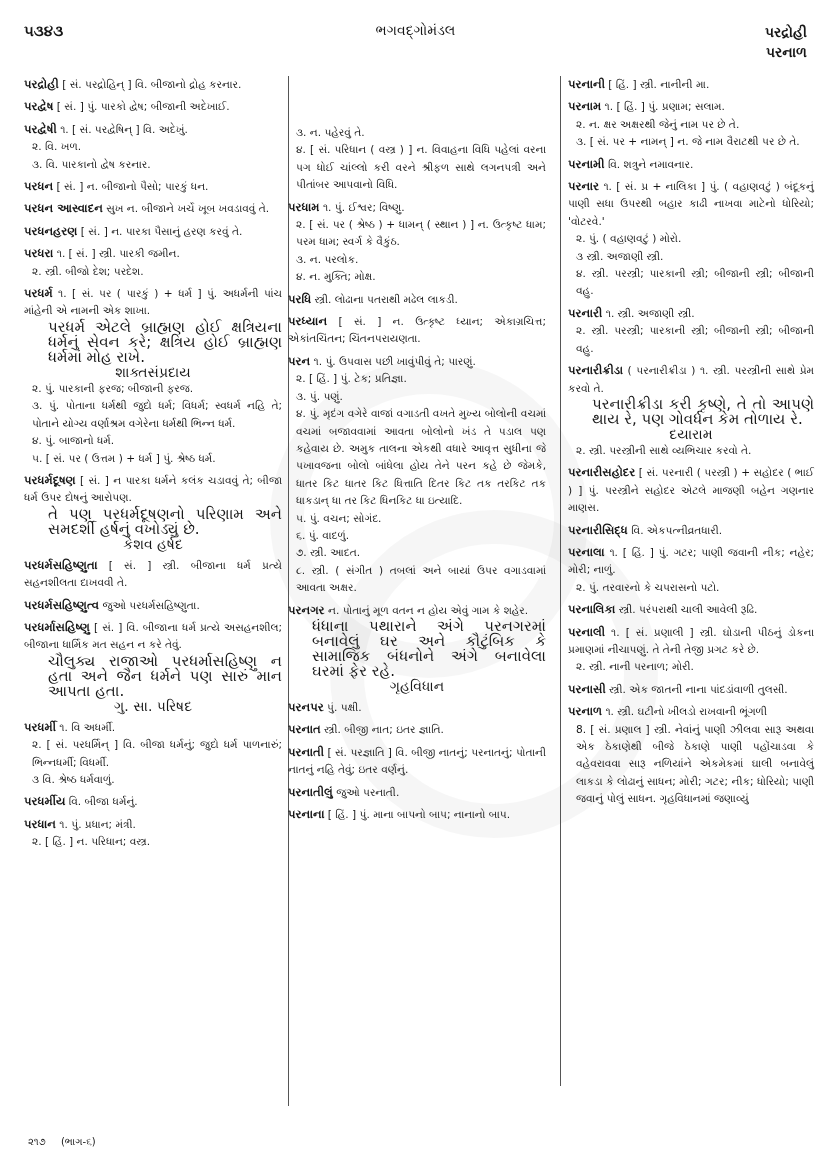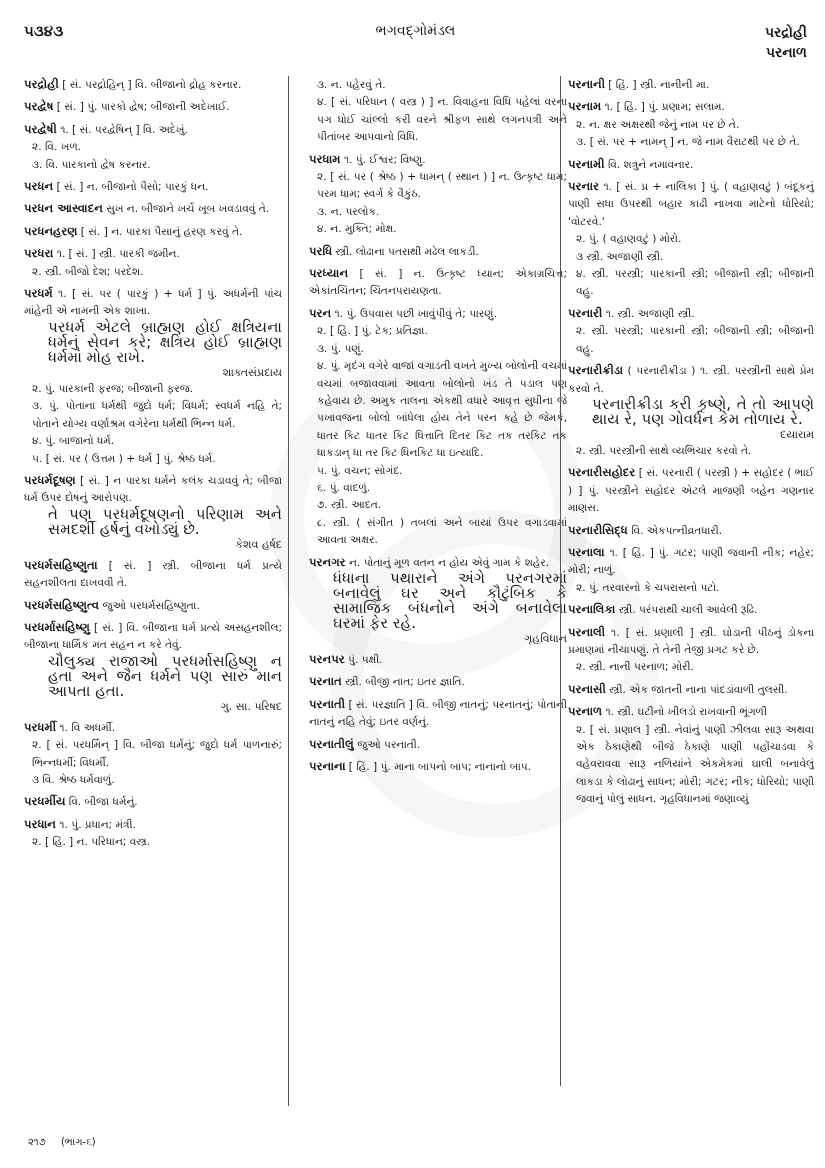--- a/index.html
+++ b/index.html
@@ -7,30 +7,30 @@
   .page { position: absolute; inset: 0; }
   .watermark { position: absolute; left: 270px; top: 360px; width: 320px; height: 420px; pointer-events: none; }
   .watermark .ring { position: absolute; border-radius: 50%; border: 34px solid rgba(0,0,0,0.035); }
   .header { position: absolute; top: 22px; left: 24px; right: 18px; height: 44px; }
   .hdr-left { position: absolute; left: 0; top: 0; font-weight: bold; font-size: 15px; }
   .hdr-center { position: absolute; left: 0; right: 0; top: 0; text-align: center; font-weight: normal; font-size: 14px; }
   .hdr-right { position: absolute; right: 0; top: 0; text-align: right; font-weight: bold; font-size: 14px; line-height: 20px; }
   .cols { position: absolute; top: 76px; left: 24px; width: 790px; height: 1040px; }
   .col { position: absolute; top: 0; bottom: 0; font-size: 10.6px; line-height: 17.4px; }
   .col1 { left: 0; width: 258px; }
-  .col2 { left: 285px; width: 258px; }
+  .col2 { left: 264px; width: 258px; margin-top: 48px; }
   .col3 { left: 544px; width: 246px; }
   .divider { position: absolute; top: 0; width: 1px; background: #555; }
   .d1 { left: 264px; height: 1030px; }
   .d2 { left: 536px; height: 1010px; }
   .entry { margin: 0 0 5px 0; text-align: justify; }
   .hw { font-weight: bold; font-size: 11.6px; }
   .sub { display: block; padding-left: 8px; }
   .quote { display: block; padding-left: 24px; font-size: 15px; line-height: 15px; }
-  .src { display: block; text-align: right; font-size: 11px; line-height: 15px; }
+  .src { display: block; text-align: center; font-size: 14px; line-height: 15px; }
   .footer { position: absolute; left: 28px; top: 1136px; font-size: 10px; }
   .footer span { margin-right: 12px; }
 </style>
 </head>
 <body>
 
 <div class="page">
 
   <div class="watermark">
     <div class="ring" style="left:0;top:0;width:250px;height:250px;"></div>
@@ -88,21 +88,21 @@
         <div class="entry"><span class="hw">પરનામી</span> <span>વિ. શત્રુને નમાવનાર.</span></div>
         <div class="entry"><span class="hw">પરનાર</span> <span>૧. [ સં. પ્ર + નાલિકા ] પું. ( વહાણવટું ) બંદૂકનું પાણી સધા ઉપરથી બહાર કાઢી નાખવા માટેનો ધોરિયો; 'વોટરવે.'</span><span class="sub">૨. પું. ( વહાણવટું ) મોરો.</span><span class="sub">૩ સ્ત્રી. અજાણી સ્ત્રી.</span><span class="sub">૪. સ્ત્રી. પરસ્ત્રી; પારકાની સ્ત્રી; બીજાની સ્ત્રી; બીજાની વહુ.</span></div>
         <div class="entry"><span class="hw">પરનારી</span> <span>૧. સ્ત્રી. અજાણી સ્ત્રી.</span><span class="sub">૨. સ્ત્રી. પરસ્ત્રી; પારકાની સ્ત્રી; બીજાની સ્ત્રી; બીજાની વહુ.</span></div>
         <div class="entry"><span class="hw">પરનારીક્રીડા</span> <span>( પરનારીક્રીડા ) ૧. સ્ત્રી. પરસ્ત્રીની સાથે પ્રેમ કરવો તે.</span><span class="quote">પરનારીક્રીડા કરી કૃષ્ણે, તે તો આપણે થાય રે, પણ ગોવર્ધન કેમ તોળાય રે.</span><span class="src">દયારામ</span><span class="sub">૨. સ્ત્રી. પરસ્ત્રીની સાથે વ્યભિચાર કરવો તે.</span></div>
         <div class="entry"><span class="hw">પરનારીસહોદર</span> <span>[ સં. પરનારી ( પરસ્ત્રી ) + સહોદર ( ભાઈ ) ] પું. પરસ્ત્રીને સહોદર એટલે માજણી બહેન ગણનાર માણસ.</span></div>
         <div class="entry"><span class="hw">પરનારીસિદ્ધ</span> <span>વિ. એકપત્નીવ્રતધારી.</span></div>
         <div class="entry"><span class="hw">પરનાલા</span> <span>૧. [ હિં. ] પું. ગટર; પાણી જવાની નીક; નહેર; મોરી; નાળું.</span><span class="sub">૨. પું. તરવારનો કે ચપરાસનો પટો.</span></div>
         <div class="entry"><span class="hw">પરનાલિકા</span> <span>સ્ત્રી. પરંપરાથી ચાલી આવેલી રૂઢિ.</span></div>
         <div class="entry"><span class="hw">પરનાલી</span> <span>૧. [ સં. પ્રણાલી ] સ્ત્રી. ઘોડાની પીઠનું ડોકના પ્રમાણમાં નીચાપણું. તે તેની તેજી પ્રગટ કરે છે.</span><span class="sub">૨. સ્ત્રી. નાની પરનાળ; મોરી.</span></div>
         <div class="entry"><span class="hw">પરનાસી</span> <span>સ્ત્રી. એક જાતની નાના પાંદડાંવાળી તુલસી.</span></div>
-        <div class="entry"><span class="hw">પરનાળ</span> <span>૧. સ્ત્રી. ઘટીનો ખીલડો રાખવાની ભૂંગળી</span><span class="sub">૨. [ સં. પ્રણાલ ] સ્ત્રી. નેવાંનું પાણી ઝીલવા સારૂ અથવા એક ઠેકાણેથી બીજે ઠેકાણે પાણી પહોંચાડવા કે વહેવરાવવા સારૂ નળિયાંને એકમેકમાં ઘાલી બનાવેલું લાકડા કે લોઢાનું સાધન; મોરી; ગટર; નીક; ધોરિયો; પાણી જવાનું પોલું સાધન. ગૃહવિધાનમાં જણાવ્યું</span></div>
+        <div class="entry"><span class="hw">પરનાળ</span> <span>૧. સ્ત્રી. ઘટીનો ખીલડો રાખવાની ભૂંગળી</span><span class="sub">8. [ સં. પ્રણાલ ] સ્ત્રી. નેવાંનું પાણી ઝીલવા સારૂ અથવા એક ઠેકાણેથી બીજે ઠેકાણે પાણી પહોંચાડવા કે વહેવરાવવા સારૂ નળિયાંને એકમેકમાં ઘાલી બનાવેલું લાકડા કે લોઢાનું સાધન; મોરી; ગટર; નીક; ધોરિયો; પાણી જવાનું પોલું સાધન. ગૃહવિધાનમાં જણાવ્યું</span></div>
       </div>
   </div>
 
   <div class="footer">
     <span>૨૧૭</span>
     <span>(ભાગ-૬)</span>
   </div>
 </div>
 
 </body></html>

